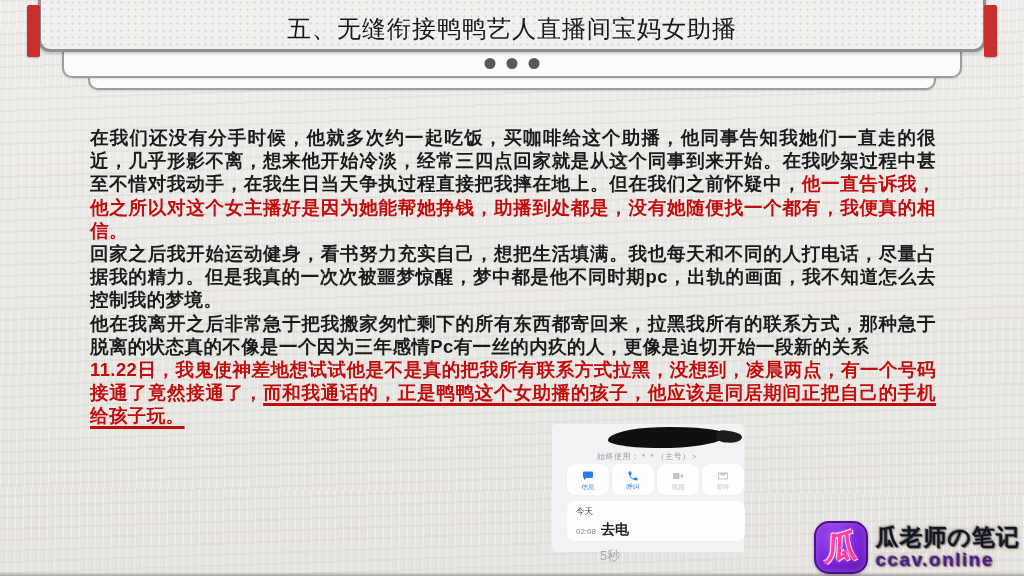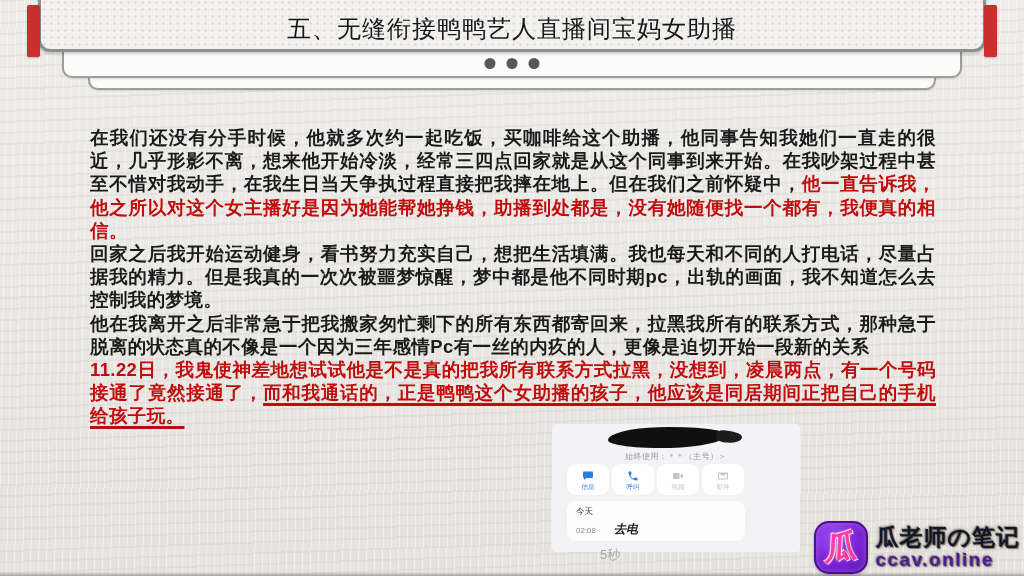--- a/index.html
+++ b/index.html
@@ -56,21 +56,21 @@
   }
   .body-text p { margin: 0; }
   .red { color: #c00c0c; }
   .red.underline {
     text-decoration: underline; text-decoration-thickness: 2.5px;
     text-underline-offset: 4px; text-decoration-color: #c00c0c;
   }
 
   
   .phone-shot {
-    position: absolute; left: 552px; top: 424px; width: 248px; height: 128px;
+    position: absolute; left: 552px; top: 424px; width: 192px; height: 128px;
     background: #f3f3f5; border-radius: 4px;
   }
   .scribble {
     position: absolute; left: 56px; top: 3px; width: 118px; height: 21px;
     background: #101010; transform: rotate(-1.2deg);
     border-radius: 45% 60% 50% 55% / 60% 45% 60% 45%;
   }
   .scribble::after {
     content: ""; position: absolute; right: -16px; top: 5px; width: 26px; height: 12px;
     background: #1c1c1c; transform: rotate(6deg);
@@ -91,23 +91,23 @@
   .action.off .ic { fill: #c3c5ca; }
   .action .lbl { font-size: 6.5px; line-height: 7px; }
   .action.on .lbl { color: #2e7bea; }
   .action.off .lbl { color: #c8cacd; }
   .log-card {
     position: absolute; left: 15px; top: 77px; width: 178px; height: 40px;
     background: #fdfdfe; border-radius: 8px; box-shadow: 0 0 1px rgba(0,0,0,.08);
     padding: 5px 9px; font-weight: 400;
   }
   .log-card .day { font-size: 8.5px; color: #3c3c3e; }
-  .log-card .row { margin-top: 3px; display: flex; align-items: baseline; gap: 18px; }
+  .log-card .row { margin-top: 3px; display: flex; align-items: baseline; gap: 5px; }
   .log-card .time { font-size: 8px; color: #86868a; }
-  .log-card .type { font-size: 12px; color: #222; font-weight: 700; font-style: italic; }
+  .log-card .type { font-size: 14px; color: #222; font-weight: 700; }
   .log-card .dur { font-size: 13px; color: #a8a8ac; margin-left: 24px; margin-top: 8px; }
 
   
   .watermark {
     position: absolute; right: 4px; bottom: 2px;
     display: flex; align-items: center; gap: 7px; z-index: 5;
   }
   .wm-icon {
     width: 54px; height: 53px; border-radius: 15px;
     background: radial-gradient(circle at 35% 28%, #9a4bf0 0%, #7a22d6 55%, #5d14ad 100%);

